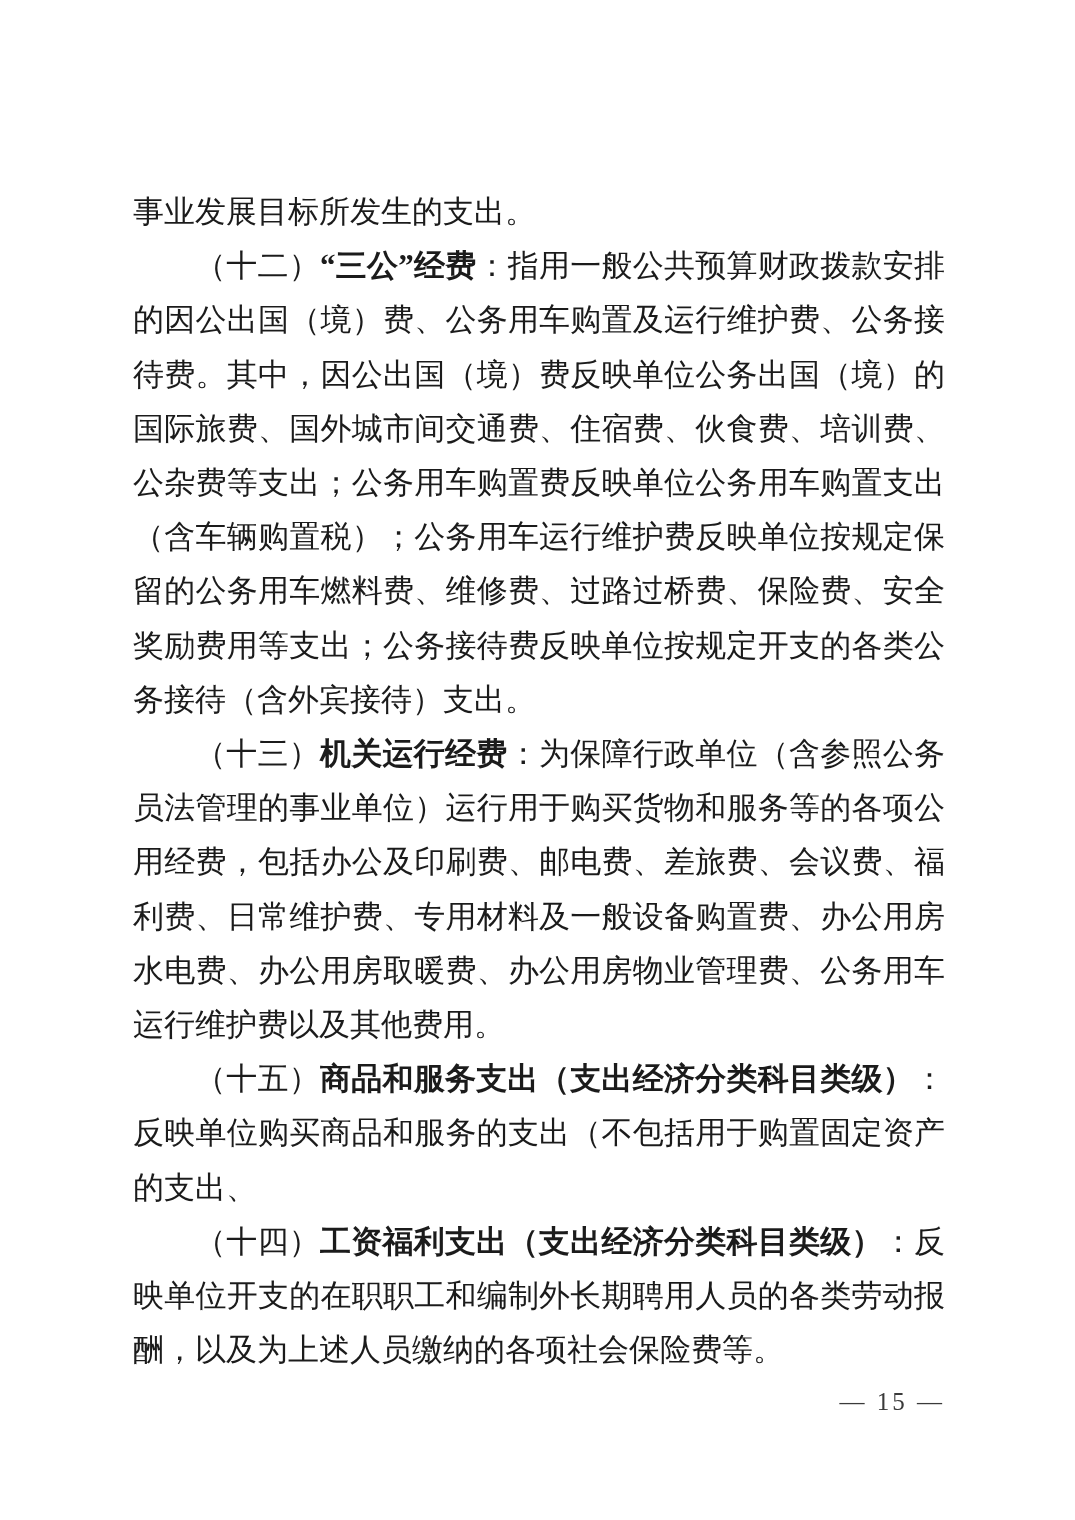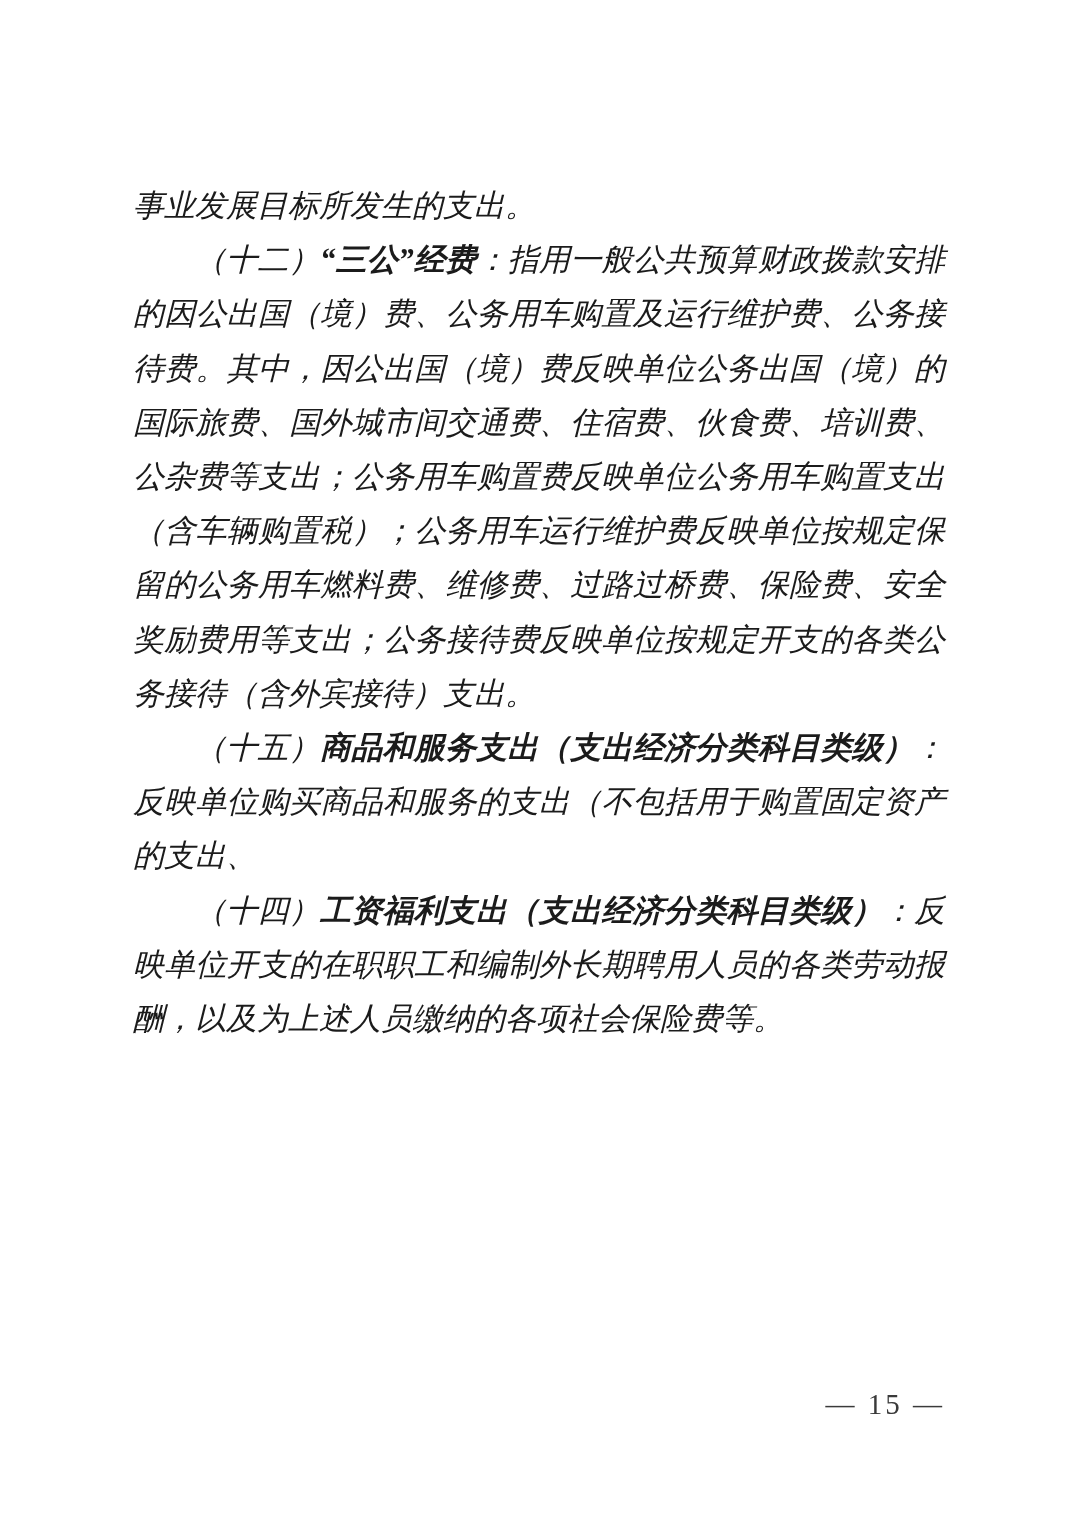--- a/index.html
+++ b/index.html
@@ -15,55 +15,55 @@
   .page {
     position: relative;
     width: 1075px;
     height: 1520px;
     background: #ffffff;
     overflow: hidden;
   }
   .body-text {
     position: absolute;
     left: 133px;
-    top: 179px;
+    top: 185px;
     width: 812px;
     font-size: 31px;
     line-height: 54.2px;
     color: #1b1b1b;
     text-align: justify;
     text-justify: inter-character;
-    font-style: italic;
   }
   .para {
     margin: 0;
     padding: 0;
   }
   .para.indent {
     text-indent: 2em;
   }
   .seg.bold {
     font-weight: 700;
   }
   .page-number {
     position: absolute;
     left: 0;
     top: 1388px;
     width: 945px;            
     text-align: right;
-    font-size: 29px;
+    font-size: 25px;
     color: #3a3a3a;
     letter-spacing: 3px;
     white-space: pre;
   }
 </style>
 </head>
 <body>
 
 <div class="page">
   <div class="body-text" id="text-block">
       <p class="para"><span class="seg">事业发展目标所发生的支出。</span></p>
       <p class="para indent"><span class="seg">（十二）</span><span class="seg bold">“三公”经费</span><span class="seg">：指用一般公共预算财政拨款安排的因公出国（境）费、公务用车购置及运行维护费、公务接待费。其中，因公出国（境）费反映单位公务出国（境）的国际旅费、国外城市间交通费、住宿费、伙食费、培训费、公杂费等支出；公务用车购置费反映单位公务用车购置支出（含车辆购置税）；公务用车运行维护费反映单位按规定保留的公务用车燃料费、维修费、过路过桥费、保险费、安全奖励费用等支出；公务接待费反映单位按规定开支的各类公务接待（含外宾接待）支出。</span></p>
+      <p class="para indent"><span class="seg">（十三）</span><span class="seg bold">机关运行经费</span><span class="seg">：为保障行政单位（含参照公务员法管理的事业单位）运行用于购买货物和服务等的各项公用经费，包括办公及印刷费、邮电费、差旅费、会议费、福利费、日常维护费、专用材料及一般设备购置费、办公用房水电费、办公用房取暖费、办公用房物业管理费、公务用车运行维护费以及其他费用。</span></p>
       <p class="para indent"><span class="seg">（十五）</span><span class="seg bold">商品和服务支出（支出经济分类科目类级）</span><span class="seg">：反映单位购买商品和服务的支出（不包括用于购置固定资产的支出、</span></p>
       <p class="para indent"><span class="seg">（十四）</span><span class="seg bold">工资福利支出（支出经济分类科目类级）</span><span class="seg">：反映单位开支的在职职工和编制外长期聘用人员的各类劳动报酬，以及为上述人员缴纳的各项社会保险费等。</span></p>
     </div>
   <div class="page-number">— 15 —</div>
 </div>
 
 </body></html>

